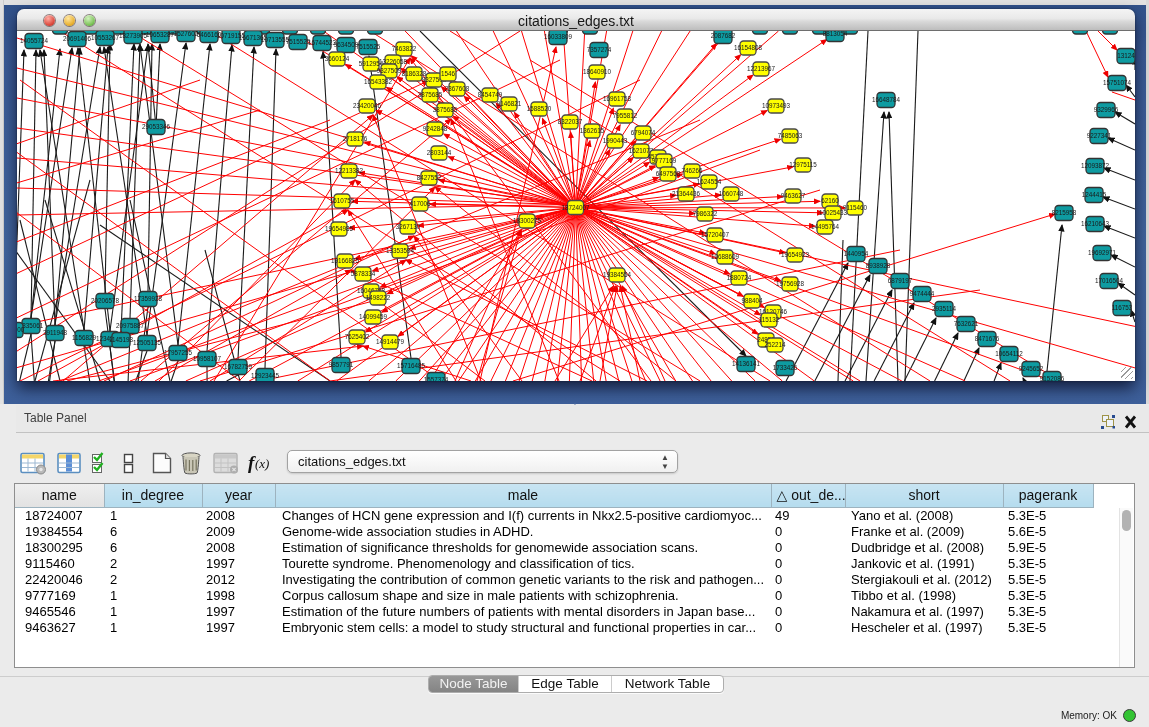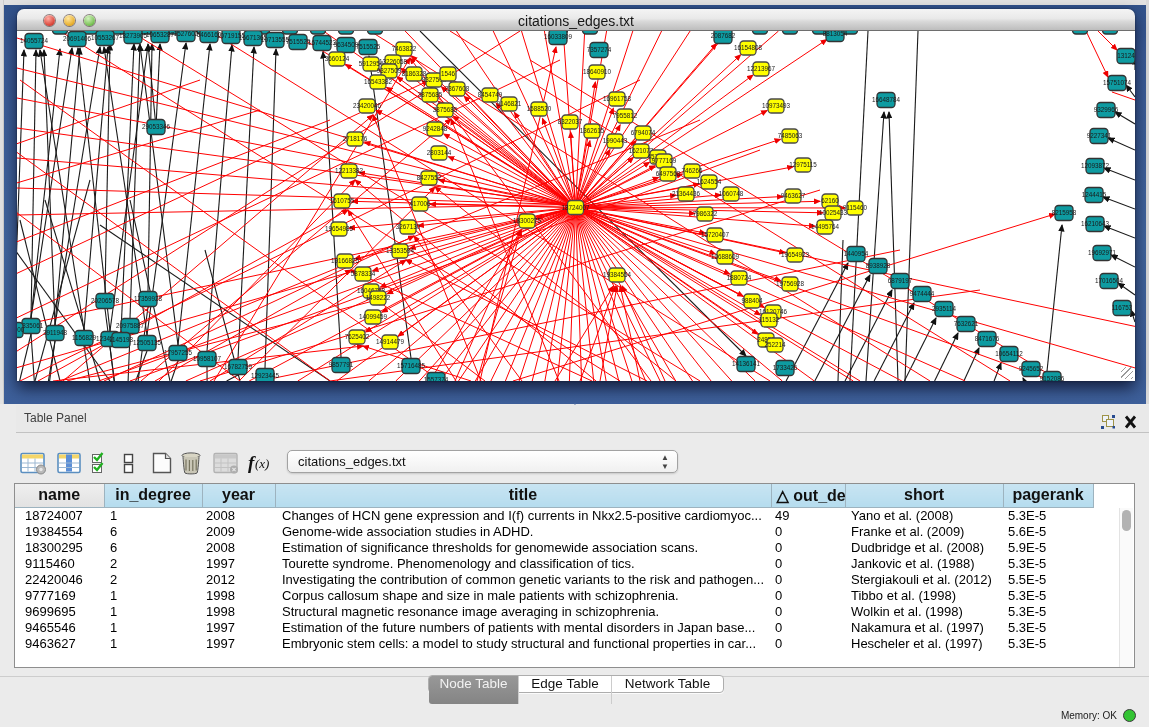--- a/index.html
+++ b/index.html
@@ -15,33 +15,33 @@
 #resizegrip{position:absolute;right:2px;bottom:2px;width:12px;height:12px;background:repeating-linear-gradient(135deg,transparent 0 3px,#9a9a9a 3px 4px)}
 #tablepanel{position:absolute;left:0;top:404px;width:1149px;height:323px;background:#ebebeb}
 #tpgrip{position:absolute;left:569px;top:-1px;width:12px;height:6px;color:#7f91b5;font-size:8px;line-height:6px;text-align:center}
 #tpheader{position:absolute;left:16px;top:1px;width:1149px;height:28px;background:#e9e9e9;border-bottom:1px solid #c2c2c2;font-size:12px;color:#404040;line-height:26px;padding-left:8px}
 #tpicons{position:absolute;left:1101px;top:11px}
 #combo{position:absolute;left:287px;top:46px;width:391px;height:23px;background:linear-gradient(180deg,#ffffff,#f0f0f0);border:1px solid #a2a2a2;border-radius:5px;font-size:13px;color:#111;line-height:21px;padding-left:10px;box-shadow:0 1px 2px rgba(0,0,0,.15)}
 #combo .steppers{position:absolute;right:8px;top:2px;font-size:8px;color:#444;line-height:9px;text-align:center}
 #toolicons{position:absolute;left:16px;top:46px}
 #tablebox{position:absolute;left:14px;top:79px;width:1121px;height:185px;background:#fff;border:1px solid #8e8e8e}
 table{border-collapse:collapse;table-layout:fixed;font-size:12px;width:1078px}
-th{height:23px;background:linear-gradient(180deg,#c8e4f2,#b5dcee);border:1px solid #9db3bf;border-top:none;font-weight:bold;font-size:16px;color:#111;padding:0;overflow:hidden;white-space:nowrap}
+th{height:23px;background:linear-gradient(180deg,#c8e4f2,#b5dcee);border:1px solid #9db3bf;border-top:none;font-weight:normal;font-size:14px;color:#111;padding:0;overflow:hidden;white-space:nowrap}
 th.first{background:linear-gradient(180deg,#efefef,#e2e2e2);border-left:none}
 td{height:16px;padding:0 2px 0 4px;overflow:hidden;white-space:nowrap;color:#000;font-size:13px}
 td.c1{padding-left:10px}
 td.c2{padding-left:6px}
 td.c4{padding-left:7px}
 td.c6{padding-left:6px}
 td.c7{padding-left:5px}
 #vscroll{position:absolute;left:1104px;top:24px;width:14px;height:159px;background:#fafafa;border-left:1px solid #e3e3e3}
 #vthumb{position:absolute;left:2px;top:2px;width:9px;height:21px;background:#b2b2b2;border-radius:5px}
 .hline{position:absolute;left:0;top:272px;width:1149px;height:1px;background:#cdcdcd}
 #tabs{position:absolute;left:428px;top:271px;width:296px;height:18px;border:1px solid #adadad;border-radius:4px;background:#fff;box-shadow:0 1px 0 rgba(255,255,255,.8)}
-#tabs .seg{position:absolute;top:0;height:28px;font-size:13.5px;text-align:center;line-height:16px;color:#111}
+#tabs .seg{position:absolute;top:0;height:16px;font-size:13.5px;text-align:center;line-height:16px;color:#111}
 #memory{position:absolute;right:13px;bottom:5px;font-size:10px;color:#222}
 #memdot{display:inline-block;width:13px;height:13px;border-radius:50%;background:#33c433;border:1.5px solid #3c3c3c;vertical-align:-3px;margin-left:6px}
 </style></head><body>
 <div id="stage">
   <div id="topstrip"></div>
   <div id="bluebg"></div>
   <div id="leftstrip"></div>
   <div id="rightstrip"></div>
   <div id="win">
     <div id="titlebar">
@@ -947,21 +947,21 @@
             <col style="width:496px">
             <col style="width:74px">
             <col style="width:158px">
             <col style="width:90px">
           </colgroup>
       <thead>
             <tr>
               <th class="first">name</th>
               <th>in_degree</th>
               <th>year</th>
-              <th>title</th>
+              <th>male</th>
               <th style="text-align:center;padding-left:5px">△ out_de...</th>
               <th>short</th>
               <th>pagerank</th>
             </tr>
           </thead>
       <tbody>
       <tr>
               <td class="c1">18724007</td>
               <td class="c2">1</td>
               <td>2008</td>
@@ -987,48 +987,39 @@
               <td>0</td>
               <td class="c6">Dudbridge et al. (2008)</td>
               <td class="c7">5.9E-5</td>
             </tr>
       <tr>
               <td class="c1">9115460</td>
               <td class="c2">2</td>
               <td>1997</td>
               <td class="c4">Tourette syndrome. Phenomenology and classification of tics.</td>
               <td>0</td>
-              <td class="c6">Jankovic et al. (1988)</td>
+              <td class="c6">Jankovic et al. (1991)</td>
               <td class="c7">5.3E-5</td>
             </tr>
       <tr>
               <td class="c1">22420046</td>
               <td class="c2">2</td>
               <td>2012</td>
               <td class="c4">Investigating the contribution of common genetic variants to the risk and pathogen...</td>
               <td>0</td>
               <td class="c6">Stergiakouli et al. (2012)</td>
               <td class="c7">5.5E-5</td>
             </tr>
       <tr>
               <td class="c1">9777169</td>
               <td class="c2">1</td>
               <td>1998</td>
               <td class="c4">Corpus callosum shape and size in male patients with schizophrenia.</td>
               <td>0</td>
               <td class="c6">Tibbo et al. (1998)</td>
-              <td class="c7">5.3E-5</td>
-            </tr>
-      <tr>
-              <td class="c1">9699695</td>
-              <td class="c2">1</td>
-              <td>1998</td>
-              <td class="c4">Structural magnetic resonance image averaging in schizophrenia.</td>
-              <td>0</td>
-              <td class="c6">Wolkin et al. (1998)</td>
               <td class="c7">5.3E-5</td>
             </tr>
       <tr>
               <td class="c1">9465546</td>
               <td class="c2">1</td>
               <td>1997</td>
               <td class="c4">Estimation of the future numbers of patients with mental disorders in Japan base...</td>
               <td>0</td>
               <td class="c6">Nakamura et al. (1997)</td>
               <td class="c7">5.3E-5</td>

